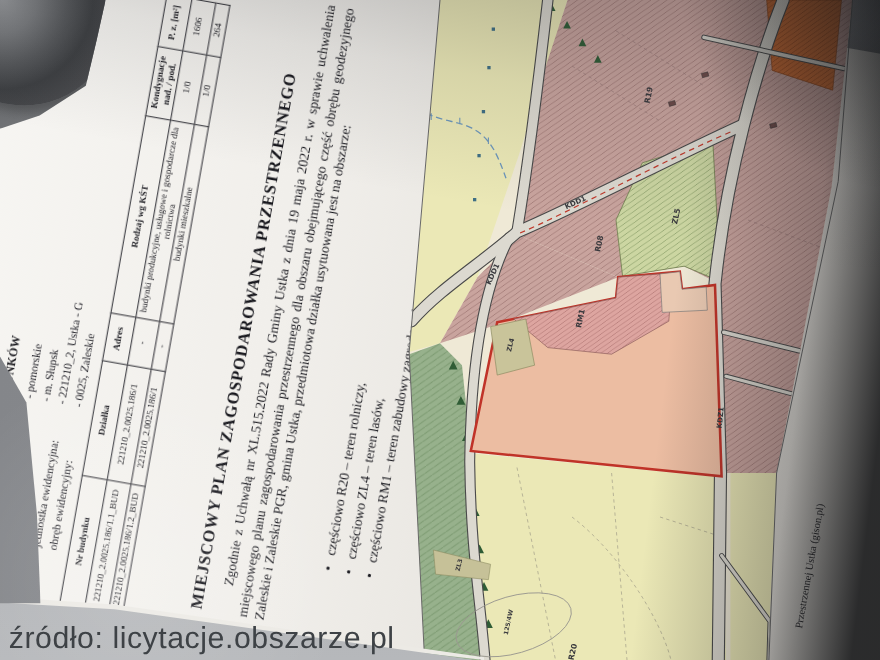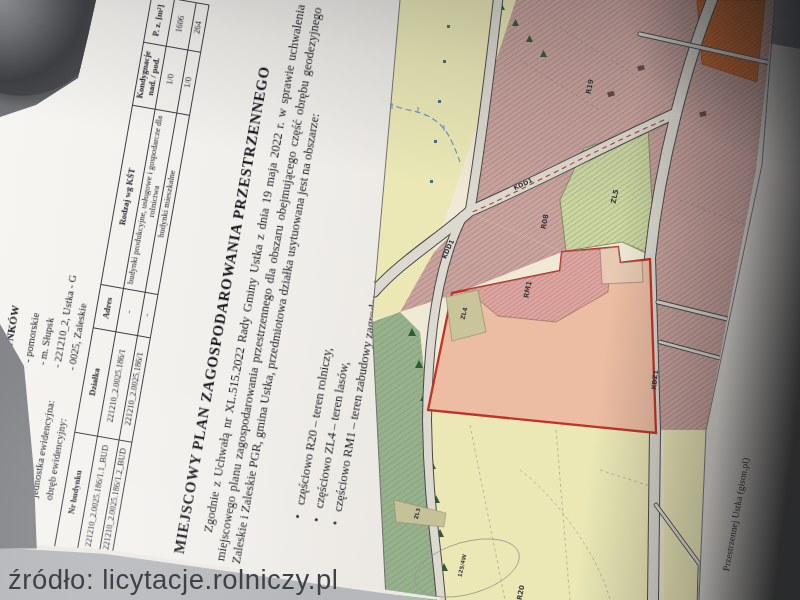--- a/index.html
+++ b/index.html
@@ -288,14 +288,14 @@
 
   <div class="abs edge-sliver"></div>
   <div class="abs desk-bottom"></div>
   <div class="abs desk-left"></div>
 
   <div class="abs shade-right"></div>
   <div class="abs shade-top"></div>
   <div class="abs shade-tr"></div>
   <div class="abs glow-bl"></div>
 
-  <div class="abs watermark">źródło: licytacje.rolniczy.pl</div>
+  <div class="abs watermark">źródło: licytacje.obszarze.pl</div>
 </div>
 
 </body></html>

